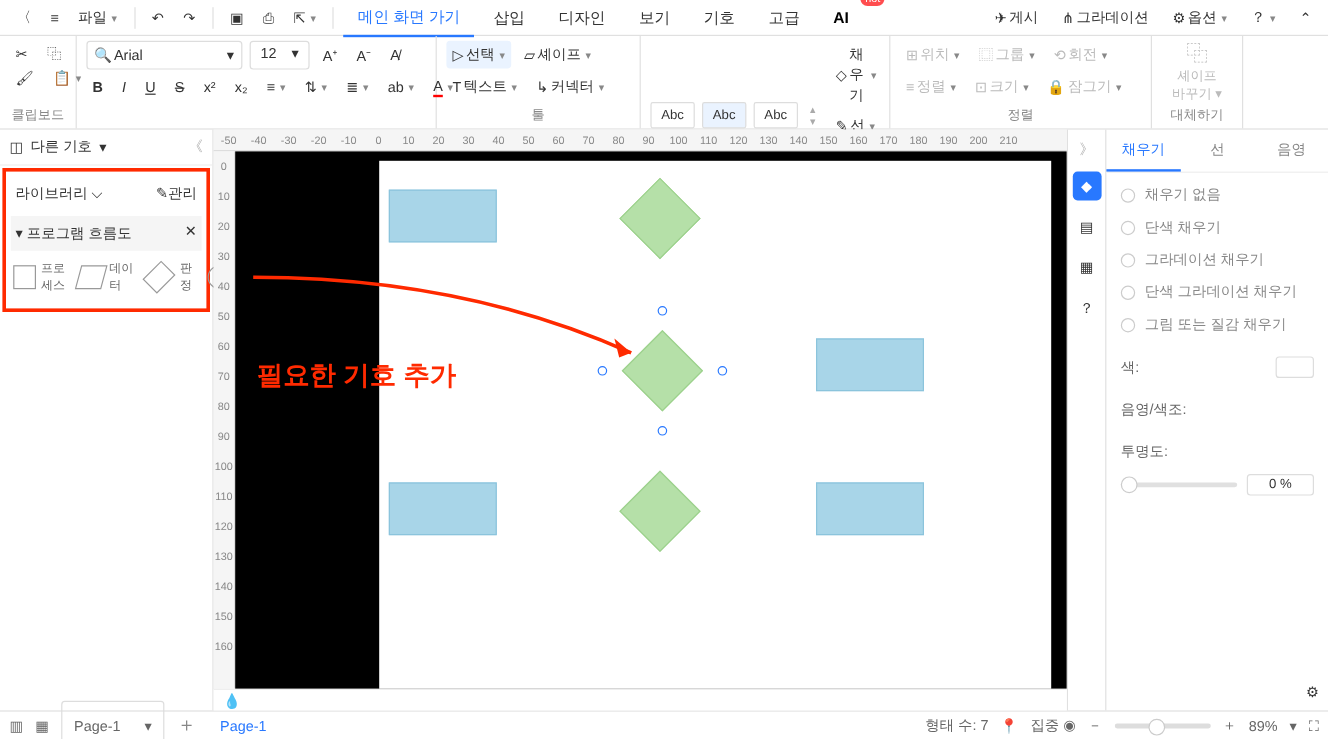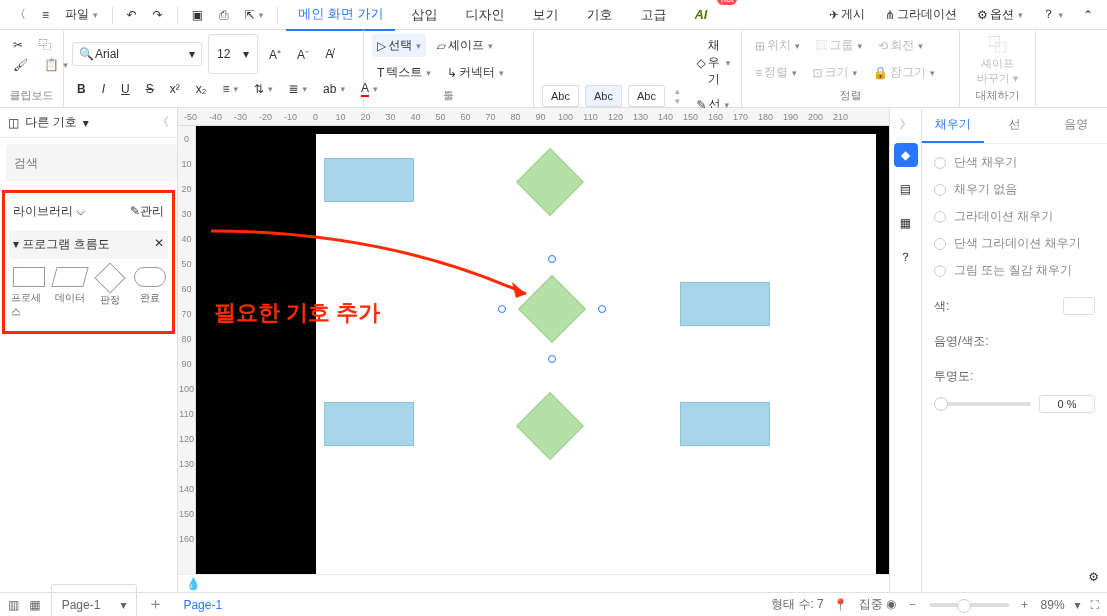--- a/index.html
+++ b/index.html
@@ -15,38 +15,38 @@
 .ai-hot .hot-badge { position: absolute; top: -8px; right: -18px; background: #ff4d4f; color: #fff; font-size: 9px; padding: 1px 4px; border-radius: 7px; }
 .topbar-right { margin-left: auto; display: flex; gap: 8px; align-items: center; }
 
 
 .ribbon { height: 78px; display: flex; border-bottom: 1px solid #e0e0e0; }
 .ribbon-group { border-right: 1px solid #e0e0e0; padding: 4px 8px; display: flex; flex-direction: column; }
 .ribbon-group-title { font-size: 11px; color: #888; text-align: center; margin-top: auto; padding-top: 2px; }
 .ribbon-row { display: flex; gap: 6px; align-items: center; }
 .ribbon-btn { padding: 3px 5px; cursor: pointer; border-radius: 3px; display: flex; align-items: center; gap: 2px; font-size: 12px; }
 .font-select { border: 1px solid #ddd; border-radius: 3px; padding: 2px 20px 2px 22px; position: relative; width: 130px; height: 24px; display: flex; align-items: center; }
-.size-select { border: 1px solid #ddd; border-radius: 3px; padding: 2px 8px; width: 50px; height: 40px; display: flex; align-items: center; }
+.size-select { border: 1px solid #ddd; border-radius: 3px; padding: 2px 8px; width: 50px; height: 24px; display: flex; }
 .style-box { border: 1px solid #ddd; padding: 4px 8px; font-size: 11px; border-radius: 2px; }
 .style-box.sel { background: #eaf3ff; }
 
 
 .main { display: flex; height: calc(616px - 30px - 78px - 24px); }
 
 
 .left-panel { width: 178px; border-right: 1px solid #e0e0e0; display: flex; flex-direction: column; }
 .left-header { padding: 6px 8px; display: flex; align-items: center; gap: 6px; border-bottom: 1px solid #eee; }
 .left-search { padding: 6px; display: flex; gap: 4px; }
 .left-search input { flex: 1; border: none; background: #f5f5f5; padding: 4px 8px; border-radius: 4px; font-size: 12px; }
 .left-search button { background: #2878ff; color: #fff; border: none; padding: 4px 10px; border-radius: 4px; font-size: 11px; cursor: pointer; }
 .highlight-box { border: 3px solid #ff2a00; padding: 4px; margin: 2px; }
 .lib-header { display: flex; justify-content: space-between; padding: 6px 4px; font-size: 12px; }
 .lib-section { background: #f5f5f5; padding: 6px 4px; display: flex; justify-content: space-between; font-size: 12px; margin-top: 4px; }
 .shape-grid { display: flex; gap: 8px; padding: 8px 2px; }
-.shape-item { display: flex; flex-direction: column; align-items: center; gap: 4px; font-size: 10px; color: #666; cursor: pointer; }
+.shape-item { display: flex; flex-direction: row; align-items: center; gap: 4px; font-size: 10px; color: #666; cursor: pointer; }
 .shape-sym { width: 32px; height: 20px; border: 1px solid #999; }
 .shape-sym.rect { }
 .shape-sym.para { transform: skewX(-15deg); }
 .shape-sym.diamond { width: 22px; height: 22px; transform: rotate(45deg); margin: 0 5px; }
 .shape-sym.round { border-radius: 10px; }
 
 
 .ruler-h { height: 18px; background: #f5f5f5; border-bottom: 1px solid #ddd; font-size: 9px; color: #888; display: flex; align-items: center; overflow: hidden; }
 .ruler-h span { flex: 0 0 25px; text-align: center; }
 .ruler-v { width: 18px; background: #f5f5f5; border-right: 1px solid #ddd; font-size: 9px; color: #888; display: flex; flex-direction: column; }
@@ -110,21 +110,21 @@
   <div class="tb-btn">⎙</div>
   <div class="tb-btn chev">⇱</div>
   <div class="divider"></div>
   <div class="menu-tab active">메인 화면 가기</div>
   <div class="menu-tab">삽입</div>
   <div class="menu-tab">디자인</div>
   <div class="menu-tab">보기</div>
   <div class="menu-tab">기호</div>
   <div class="menu-tab">고급</div>
   <div class="menu-tab ai-hot">
-    <span style="color:#4d7c0f;font-style:italic;font-weight:bold">AI</span>
+    <span style="color:#000000;font-weight:bold">AI</span>
     <span class="hot-badge">hot</span>
   </div>
   <div class="topbar-right">
     <div class="tb-btn">✈ <span>게시</span></div>
     <div class="tb-btn">⋔ <span>그라데이션</span></div>
     <div class="tb-btn chev">⚙ <span>옵션</span></div>
     <div class="tb-btn chev">？</div>
     <div class="tb-btn">⌃</div>
   </div>
 </div>
@@ -230,24 +230,20 @@
 </div>
 
 <div class="main">
 
   <div class="left-panel">
     <div class="left-header">
       <span>◫</span>
       <span>다른 기호</span>
         <span>▾</span>
       <span class="collapse-icon">《</span>
-    </div>
-    <div class="left-search">
-      <input placeholder="검색" style="">
-      <button>검색</button>
     </div>
     <div class="highlight-box">
       <div class="lib-header">
         <span><span>라이브러리</span> ⌵</span>
         <span>✎<span>관리</span></span>
       </div>
       <div class="lib-section">
         <span>▾ <span>프로그램 흐름도</span></span>
         <span>✕</span>
       </div>
@@ -365,25 +361,25 @@
 
   <div class="right-panel">
     <div class="rp-tabs">
       <div class="rp-tab active">채우기</div>
       <div class="rp-tab">선</div>
       <div class="rp-tab">음영</div>
     </div>
     <div class="rp-body">
       <div class="radio-row">
           <div class="radio-circle"></div>
-          <span>단색 채우기</span>
+          <span>채우기 없음</span>
         </div>
       <div class="radio-row">
           <div class="radio-circle"></div>
-          <span>채우기 없음</span>
+          <span>단색 채우기</span>
         </div>
       <div class="radio-row">
           <div class="radio-circle"></div>
           <span>그라데이션 채우기</span>
         </div>
       <div class="radio-row">
           <div class="radio-circle"></div>
           <span>단색 그라데이션 채우기</span>
         </div>
       <div class="radio-row">

